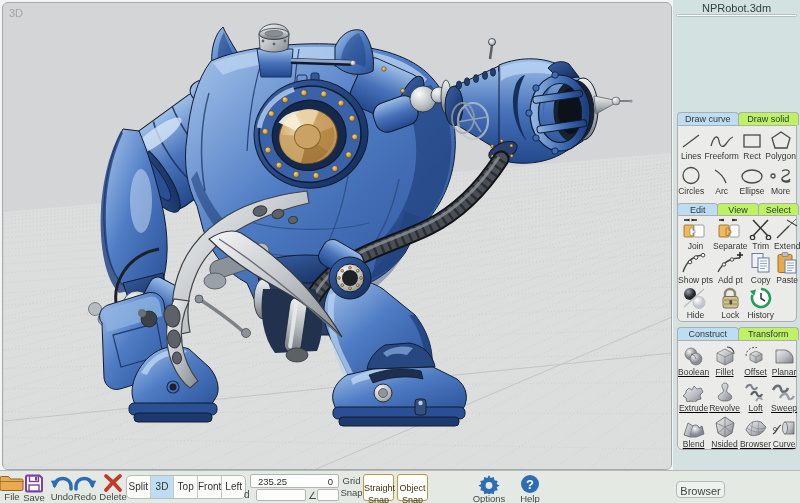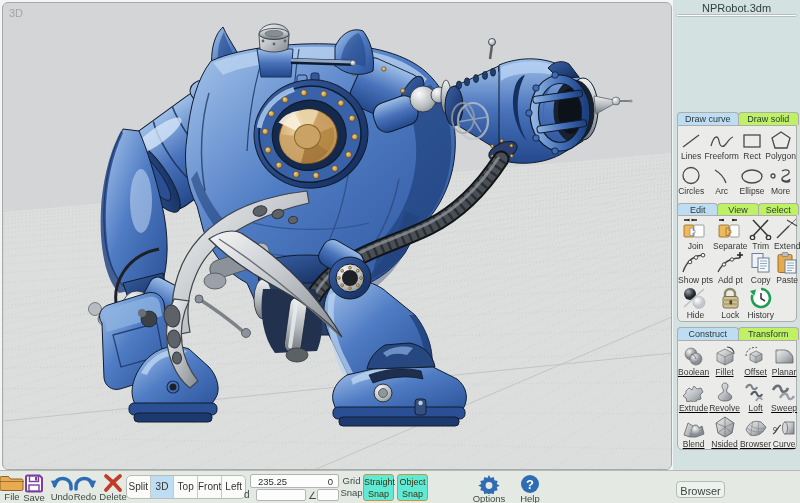--- a/index.html
+++ b/index.html
@@ -19,21 +19,21 @@
 .it .lb { font-size:8.5px; color:#363636; line-height:10px; margin-top:1px; white-space:nowrap; }
 .it svg { display:block; }
 #bbar { position:absolute; left:0; top:470px; width:800px; height:33px; background:#e5e9e4; border-top:1px solid #b5b9b5; }
 .bico { position:absolute; display:flex; flex-direction:column; align-items:center; }
 .bico .lb { font-size:9.5px; color:#3f4c47; margin-top:0; line-height:10px; }
 #viewbtns { position:absolute; left:126px; top:4px; width:120px; height:24px; background:#fbfbfa; border:1px solid #b9bdb9; border-radius:5px; display:flex; overflow:hidden; }
 #viewbtns div { flex:1; text-align:center; font-size:10px; color:#333; line-height:21px; border-right:1px solid #c6c9c6; }
 #viewbtns div:last-child { border-right:none; }
 #viewbtns .act { background:#bedcf2; }
 .cbox { position:absolute; background:#fdfdfd; border:1px solid #b2b6b2; border-radius:2px; font-size:9.5px; color:#2e2e2e; }
-.snapb { position:absolute; top:3px; width:31px; height:27px; background:#5eead4; border:1px solid #c6963a; border-radius:3px; font-size:9px; color:#42320f; text-align:center; line-height:11.5px; padding-top:2px; }
+.snapb { position:absolute; top:3px; width:31px; height:27px; background:#ffffff; border:1px solid #c6963a; border-radius:3px; font-size:9px; color:#42320f; text-align:center; line-height:11.5px; padding-top:8px; }
 .lbl2 { position:absolute; font-size:10px; color:#3f4c47; text-align:center; line-height:11.5px; }
 #browser { position:absolute; left:676px; top:10px; width:49px; height:17px; background:#eef2ee; border:1px solid #b5bab6; border-radius:4px; font-size:11px; color:#3a4540; text-align:center; line-height:19px; }
 </style>
 </head>
 <body>
 <div id="app">
   <div id="viewport">
     <div id="vplabel">3D</div>
     <svg width="669" height="467" viewBox="2 2 669 467" style="position:absolute;left:0;top:0;">
 

